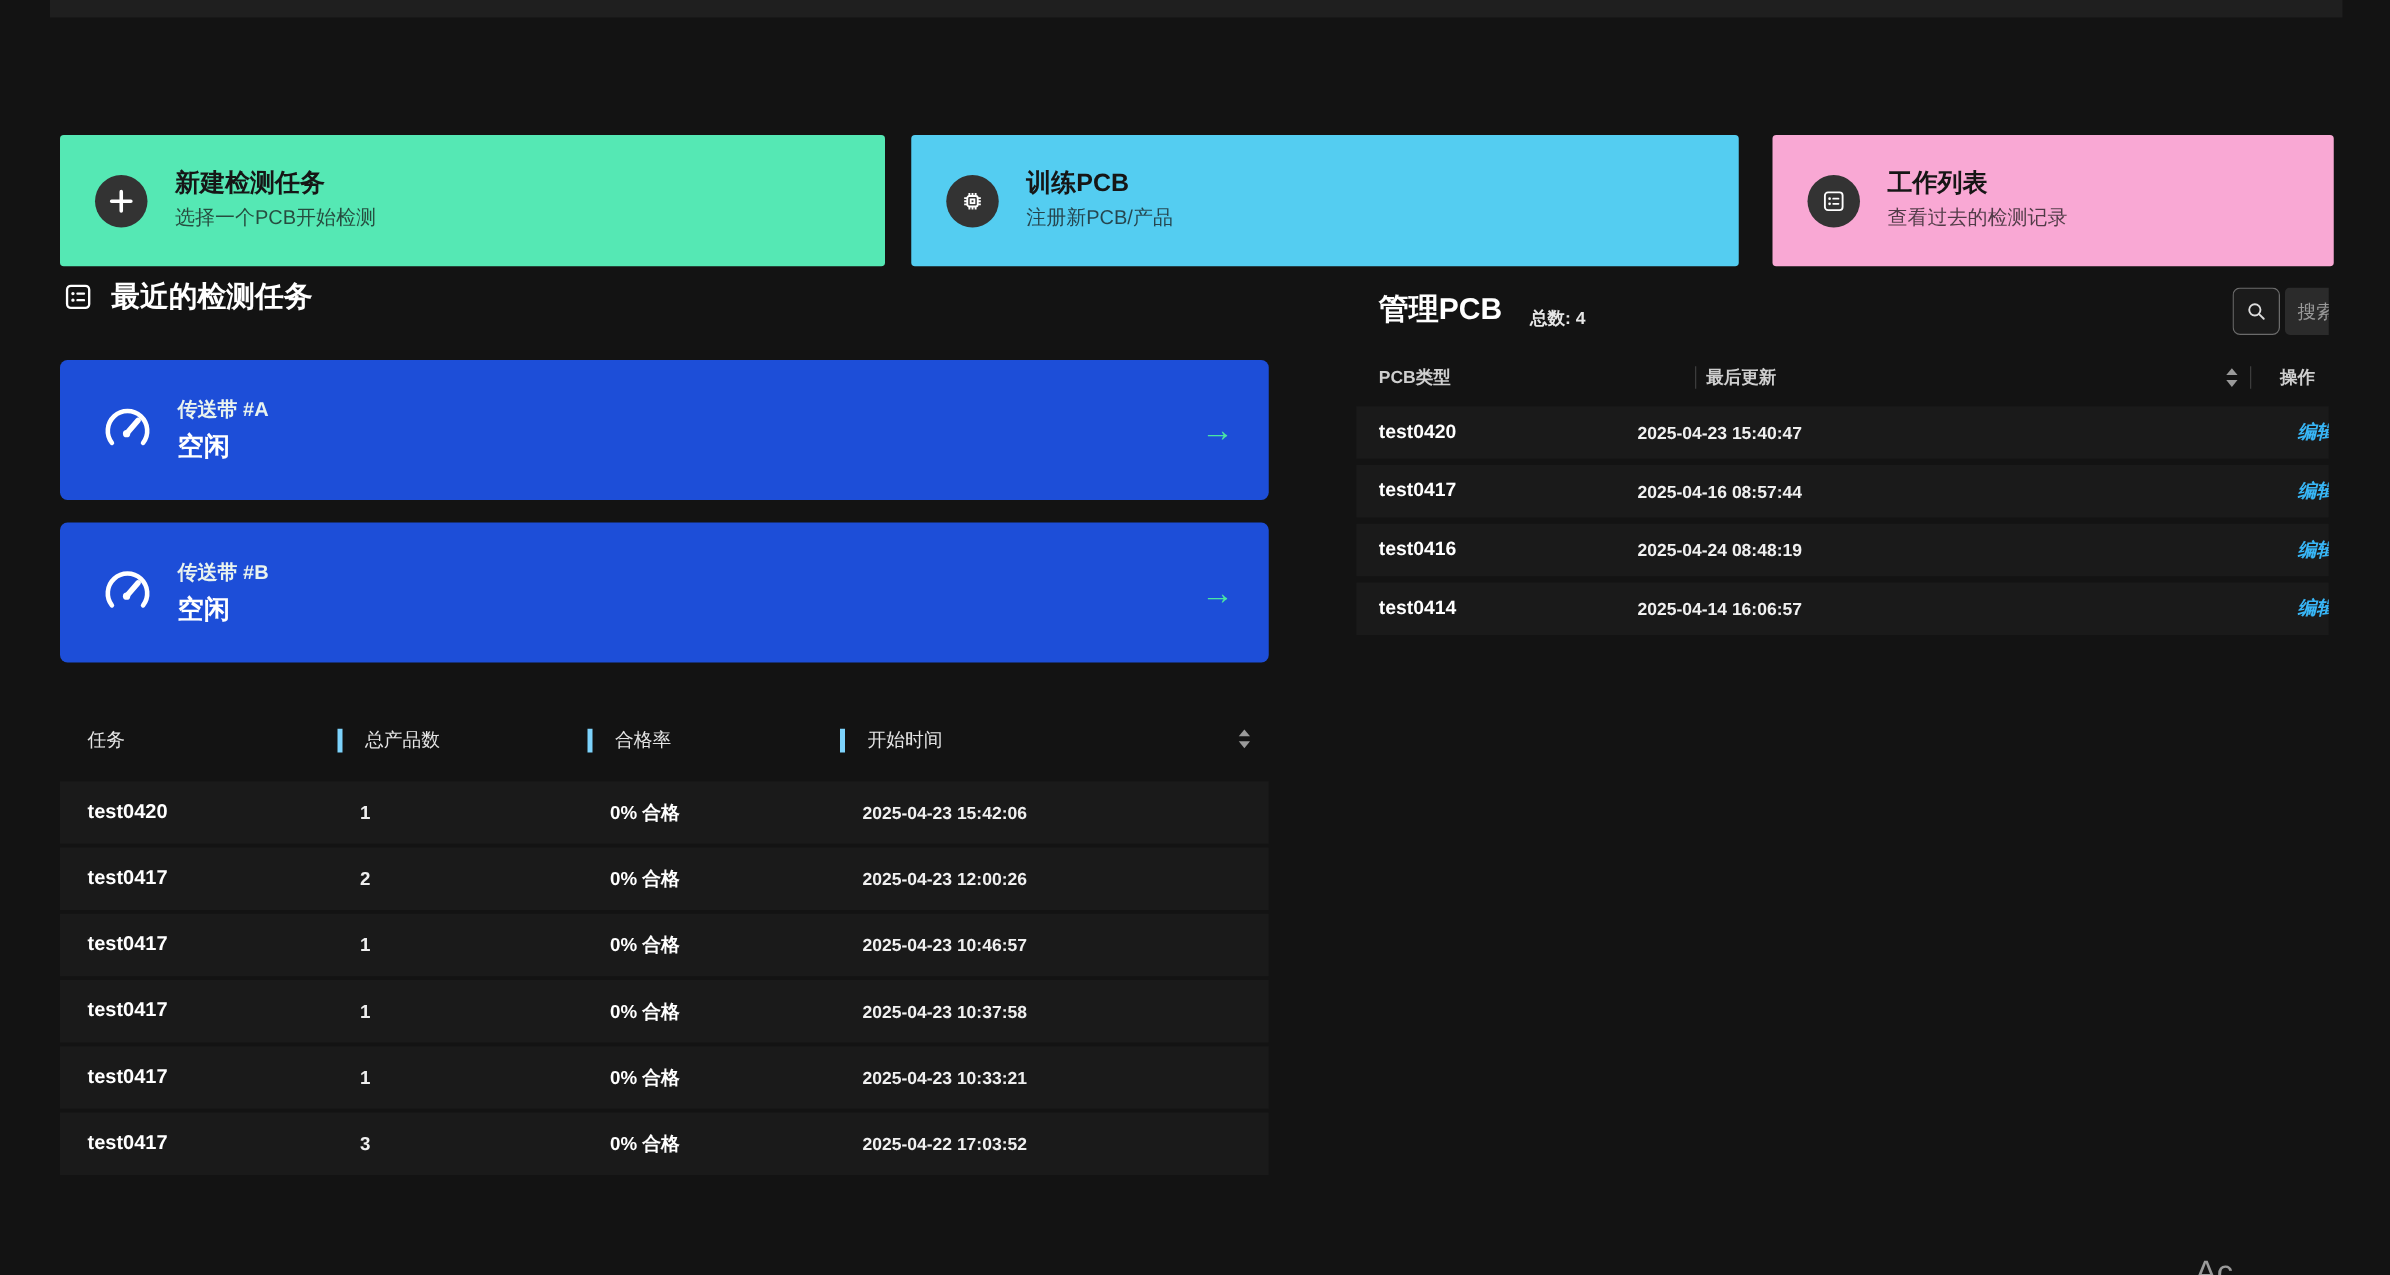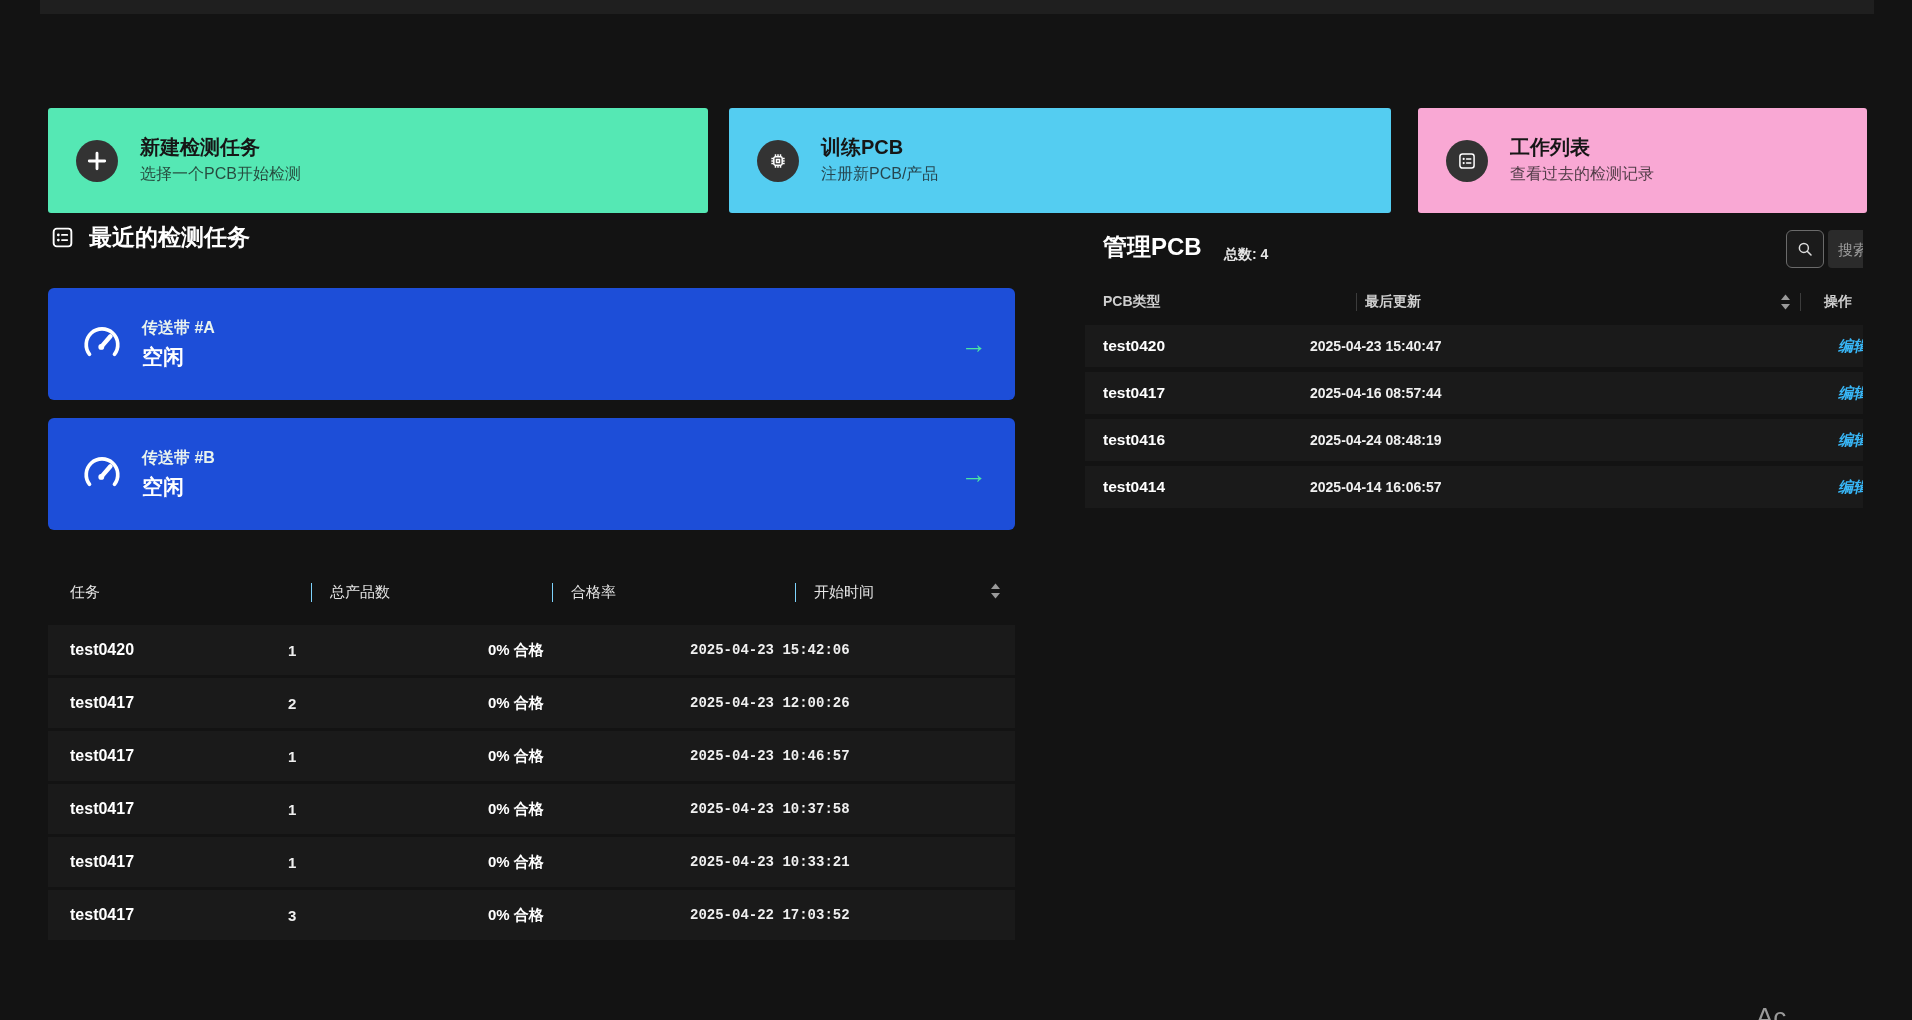--- a/index.html
+++ b/index.html
@@ -38,27 +38,27 @@
 
   
   .ltable{position:absolute;left:48px;top:583px;width:967px;}
   .thead{display:flex;align-items:flex-start;height:32px;color:#e5e5e5;font-size:15px;}
   .cell{box-sizing:border-box;flex:none;}
   .lc1{width:222px;padding-left:22px;}
   .lc2{width:200px;padding-left:18px;}
   .lc3{width:202px;padding-left:18px;}
   .lc4{flex:1 1 auto;padding-left:18px;}
   .lcsort{width:40px;display:flex;justify-content:center;}
-  .thead .lc2,.thead .lc3,.thead .lc4{border-left:1px solid #7dd3fc;margin-left:41px;}
+  .thead .lc2,.thead .lc3,.thead .lc4{border-left:4px solid #7dd3fc;}
   .lrows{margin-top:10px;}
   .lrow{display:flex;align-items:center;height:50px;background:#1a1a1a;margin-bottom:3px;cursor:pointer;}
   .t-task{font-weight:700;font-size:16px;color:#ffffff;}
   .t-num{font-size:15px;font-weight:600;color:#efefef;}
   .t-pass{font-size:15px;font-weight:700;color:#ffffff;}
-  .t-date{font-size:14px;font-weight:700;color:#f0f0f0;font-family:Liberation Mono, monospace;}
+  .t-date{font-size:14px;font-weight:700;color:#f0f0f0;}
 
   
   .r-title{position:absolute;left:1103px;top:231px;font-size:24px;font-weight:700;color:#ffffff;}
   .r-total{position:absolute;left:1224px;top:246px;font-size:14px;font-weight:600;color:#e6e6e6;}
   .search{position:absolute;left:1786px;top:230px;width:77px;height:38px;display:flex;overflow:hidden;}
   .search-btn{width:36px;height:36px;border:1px solid #6b6b6b;border-radius:6px;background:#1b1b1b;
               display:flex;align-items:center;justify-content:center;cursor:pointer;flex:none;}
   .search-input{margin-left:4px;width:70px;height:38px;background:#2b2b2b;border:none;
                 border-radius:4px;color:#cccccc;padding:0 0 0 10px;font-size:15px;outline:none;
                 font-family:"Liberation Sans","DejaVu Sans",sans-serif;}

